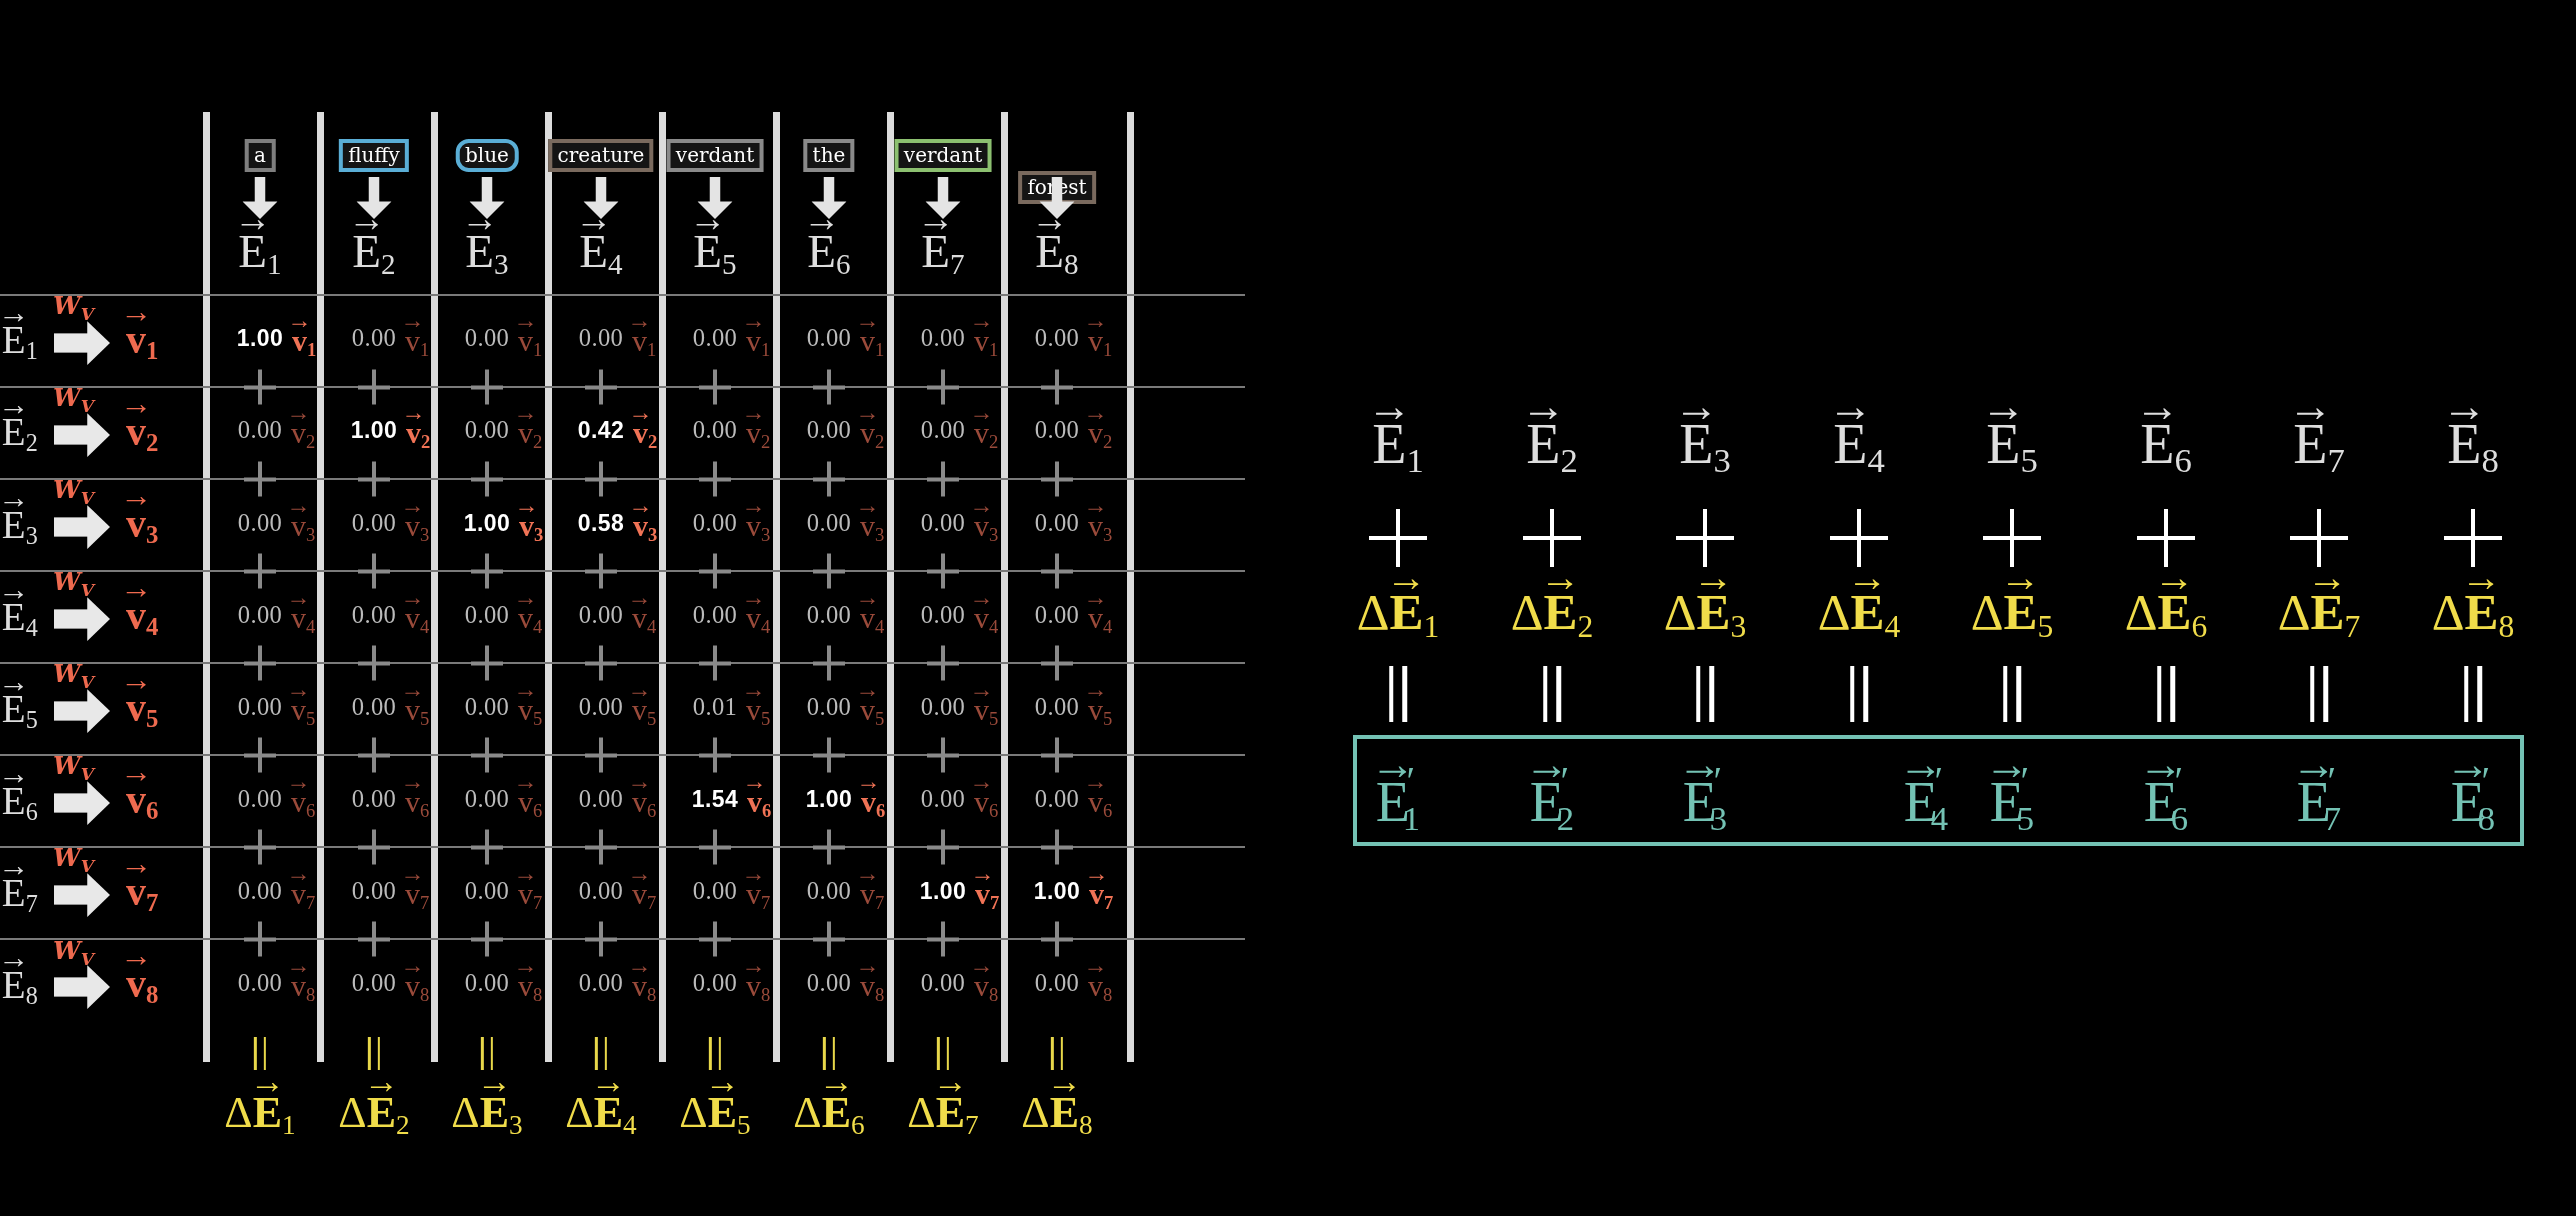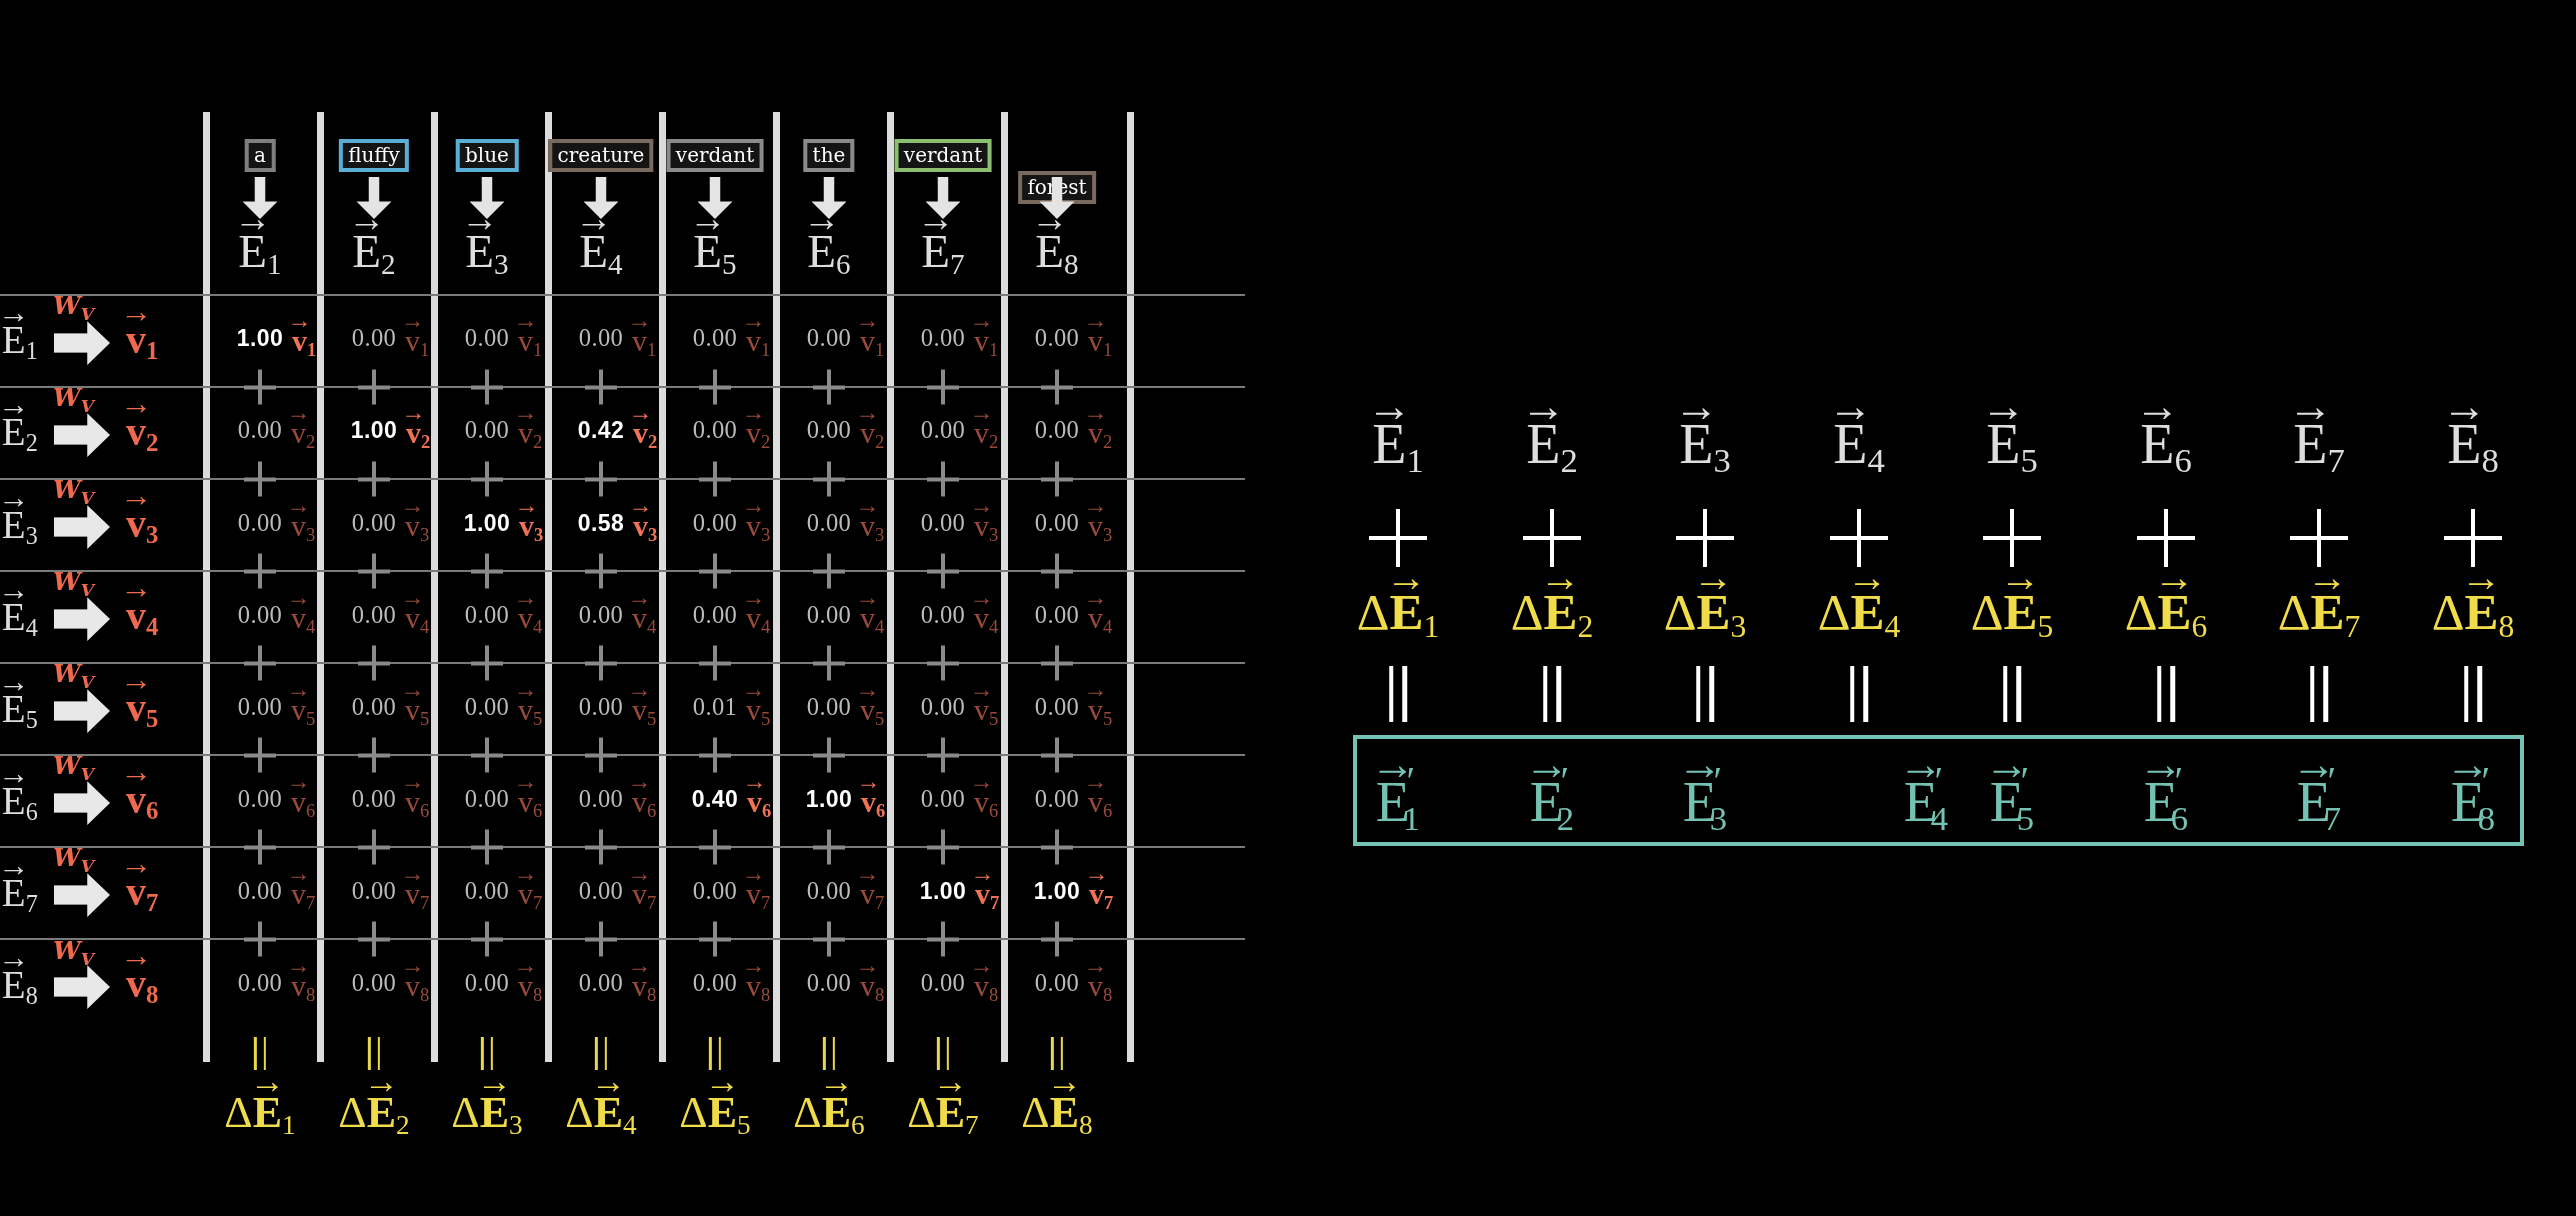--- a/index.html
+++ b/index.html
@@ -78,21 +78,21 @@
       </svg>
       <div class="vec colhead" style="left:260px">
             <span class="sym">E</span><sub>1</sub></div>
       <div class="token" style="left: 374px; border-color: rgb(90, 174, 214);">fluffy</div>
       <svg class="down-arrow" style="left:374px" viewBox="0 0 40 48">
             <rect x="14" y="0" width="12" height="30" fill="#e4e4e4"></rect>
         <polygon points="0,28 40,28 20,48" fill="#e4e4e4"></polygon>
       </svg>
       <div class="vec colhead" style="left:374px">
             <span class="sym">E</span><sub>2</sub></div>
-      <div class="token" style="left: 487px; border-color: rgb(90, 174, 214);">blue</div>
+      <div class="token" style="left: 487px; border-color: rgb(90, 174, 214); border-radius: 13px;">blue</div>
       <svg class="down-arrow" style="left:487px" viewBox="0 0 40 48">
             <rect x="14" y="0" width="12" height="30" fill="#e4e4e4"></rect>
         <polygon points="0,28 40,28 20,48" fill="#e4e4e4"></polygon>
       </svg>
       <div class="vec colhead" style="left:487px">
             <span class="sym">E</span><sub>3</sub></div>
       <div class="token" style="left: 601px; border-color: rgb(122, 106, 94);">creature</div>
       <svg class="down-arrow" style="left:601px" viewBox="0 0 40 48">
             <rect x="14" y="0" width="12" height="30" fill="#e4e4e4"></rect>
         <polygon points="0,28 40,28 20,48" fill="#e4e4e4"></polygon>
@@ -313,21 +313,21 @@
       <div class="cell" style="left:374px;top:785px">
               <span class="num">0.00</span><span class="vec v"><span class="sym">v</span><sub>6</sub></span></div>
       <div class="plus-small" style="left:374px;top:847px"></div>
       <div class="cell" style="left:487px;top:785px">
               <span class="num">0.00</span><span class="vec v"><span class="sym">v</span><sub>6</sub></span></div>
       <div class="plus-small" style="left:487px;top:847px"></div>
       <div class="cell" style="left:601px;top:785px">
               <span class="num">0.00</span><span class="vec v"><span class="sym">v</span><sub>6</sub></span></div>
       <div class="plus-small" style="left:601px;top:847px"></div>
       <div class="cell hi" style="left:715px;top:785px">
-              <span class="num">0.40</span><span class="vec v"><span class="sym">v</span><sub>6</sub></span></div>
+              <span class="num">1.54</span><span class="vec v"><span class="sym">v</span><sub>6</sub></span></div>
       <div class="plus-small" style="left:715px;top:847px"></div>
       <div class="cell hi" style="left:829px;top:785px">
               <span class="num">1.00</span><span class="vec v"><span class="sym">v</span><sub>6</sub></span></div>
       <div class="plus-small" style="left:829px;top:847px"></div>
       <div class="cell" style="left:943px;top:785px">
               <span class="num">0.00</span><span class="vec v"><span class="sym">v</span><sub>6</sub></span></div>
       <div class="plus-small" style="left:943px;top:847px"></div>
       <div class="cell" style="left:1057px;top:785px">
               <span class="num">0.00</span><span class="vec v"><span class="sym">v</span><sub>6</sub></span></div>
       <div class="plus-small" style="left:1057px;top:847px"></div>

